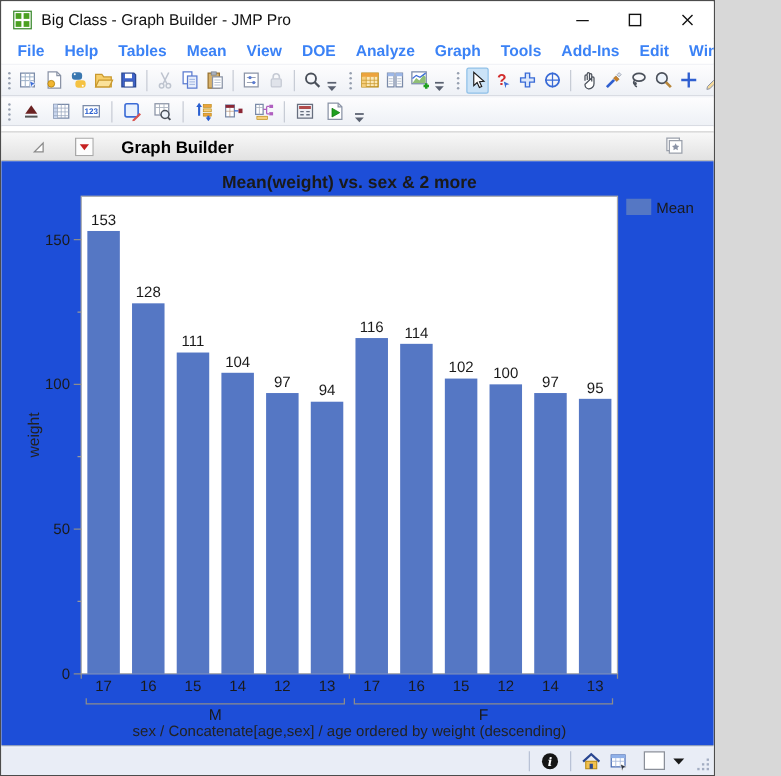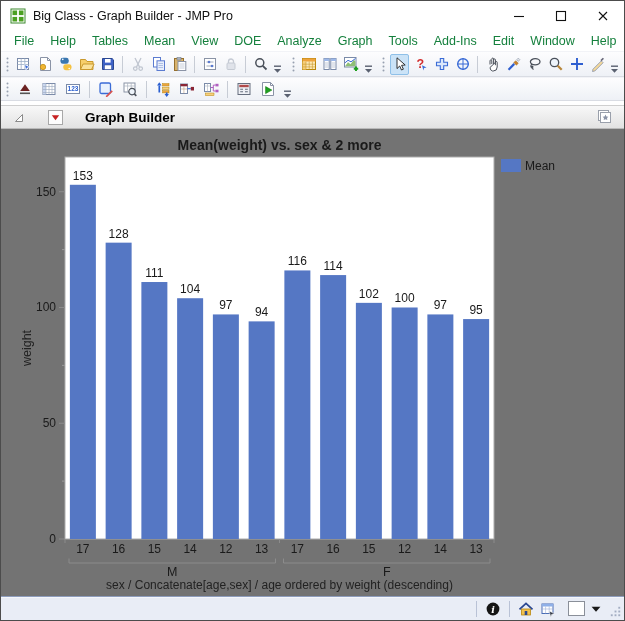--- a/index.html
+++ b/index.html
@@ -1,45 +1,45 @@
 <!DOCTYPE html>
 <html><head>
 <meta charset="utf-8">
 <style>
   html,body{margin:0;padding:0;background:#d8d8d8;}
   *{box-sizing:border-box;}
   .window{
-    width:625px;height:621px;border:1px solid #4c4c4c;background:#fff;
+    width:572px;height:621px;border:1px solid #4c4c4c;background:#fff;
     display:flex;flex-direction:column;font-family:"Liberation Sans",sans-serif;
     position:relative;overflow:hidden;
   }
   .titlebar{height:30px;background:#fff;display:flex;align-items:center;flex:0 0 auto;}
   .app-icon{margin:0 7px 0 9px;display:flex;}
   .title-text{font-size:12.5px;color:#101010;flex:1;white-space:nowrap;overflow:hidden;}
   .win-btn{width:42px;height:30px;display:flex;align-items:center;justify-content:center;flex:0 0 auto;}
   .menubar{height:20px;background:#fff;display:flex;align-items:center;padding-left:5px;flex:0 0 auto;}
-  .menu-item{font-size:12.5px;color:#15803d;padding:2px 8px;white-space:nowrap;}
+  .menu-item{font-size:12.5px;color:#3b82f6;padding:2px 8px;white-space:nowrap;font-weight:bold;}
   .toolbar{background:linear-gradient(#fdfdfe,#eef1f6);border-top:1px solid #f2f3f7;border-bottom:1px solid #d9dce3;display:flex;align-items:center;flex:0 0 auto;}
   .tb1{height:26px;}
   .tb2{height:24px;}
   .tb-btn{width:22px;height:21px;display:flex;align-items:center;justify-content:center;border:1px solid transparent;border-radius:2px;margin:0 1px;}
   .tb-btn.selected{background:#cbe3f7;border:1px solid #8fc0e8;}
   .tb-btn.disabled{opacity:.95;}
   .tb-sep{width:1px;height:17px;background:#c7ccd5;margin:0 4px;flex:0 0 auto;}
   .tb-grip{margin:1px 3px 0 4px;display:flex;flex:0 0 auto;}
   .tb-overflow{width:12px;height:22px;display:flex;align-items:flex-end;justify-content:center;margin:0 4px 0 1px;}
   .gapstrip{height:4px;background:#fff;flex:0 0 auto;}
   .report-header{
     height:24px;background:linear-gradient(#f8f8f8,#e2e2e2);
     border-top:1px solid #cfcfcf;border-bottom:1px solid #b9b9b9;
-    display:flex;align-items:center;padding:0 10px;gap:22px;flex:0 0 auto;
+    display:flex;align-items:center;padding:0 22px;gap:22px;flex:0 0 auto;
   }
   .header-title{font-weight:bold;font-size:13.5px;color:#000;}
   .header-right{margin-left:auto;display:flex;align-items:center;}
-  .chart-panel{flex:1 1 auto;background:#737373;position:relative;overflow:hidden;}
+  .chart-panel{flex:1 1 auto;background:#1d4ed8;position:relative;overflow:hidden;}
   .chart-panel svg{position:absolute;left:0;top:0;}
   .chart-panel text{font-family:"Liberation Sans",sans-serif;}
   .statusbar{
     height:24px;background:#e9edf6;border-top:1px solid #8e9dbd;box-shadow:inset 0 1px 0 #f4f6fb;
     display:flex;align-items:center;justify-content:flex-end;flex:0 0 auto;padding-right:1px;gap:2px;
   }
   .sb-sep{width:1px;height:16px;background:#b9c2d6;margin:0 4px;}
   .sb-btn{display:flex;align-items:center;justify-content:center;width:20px;height:20px;}
   .color-well{width:17px;height:15px;background:#fff;border:1px solid #8a8f99;margin-left:8px;}
   .sb-drop{width:18px;height:20px;display:flex;align-items:center;justify-content:center;}

